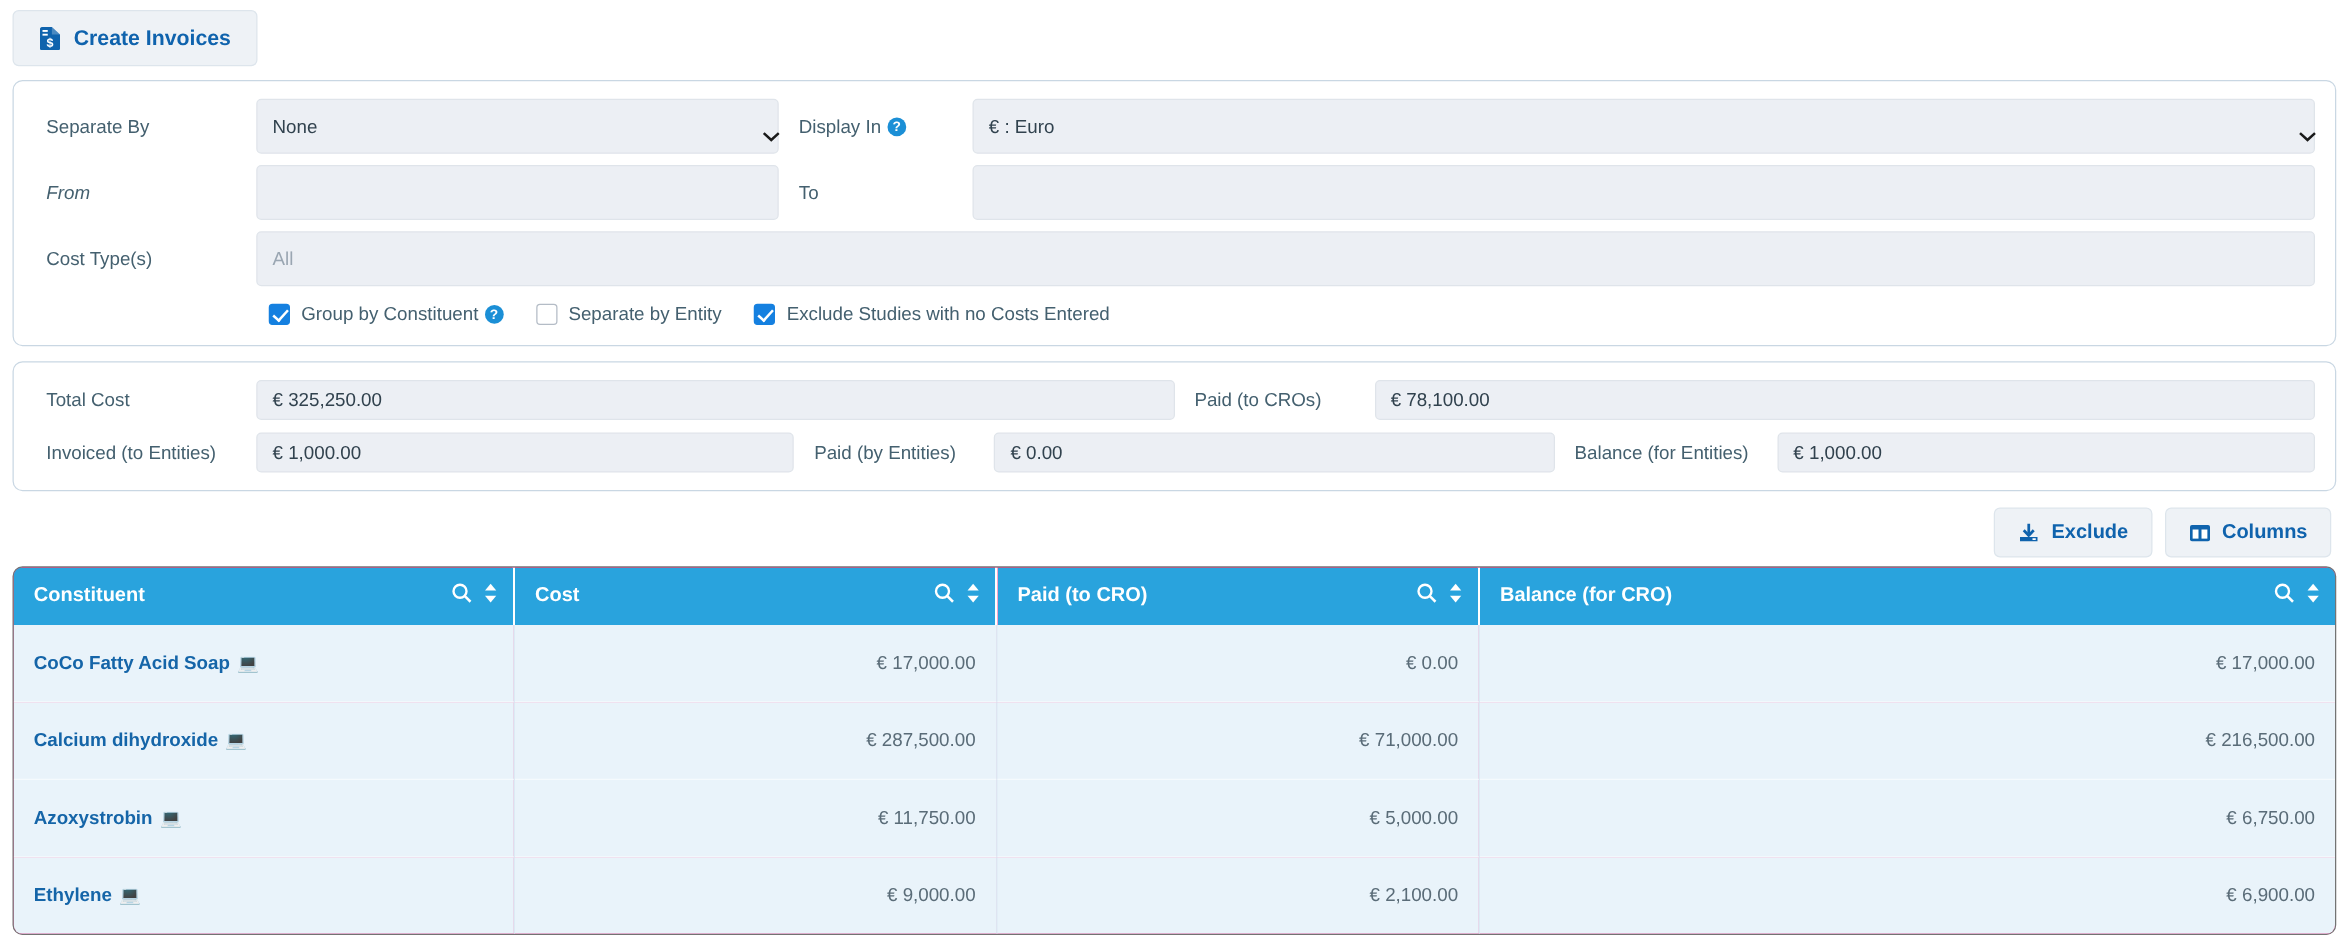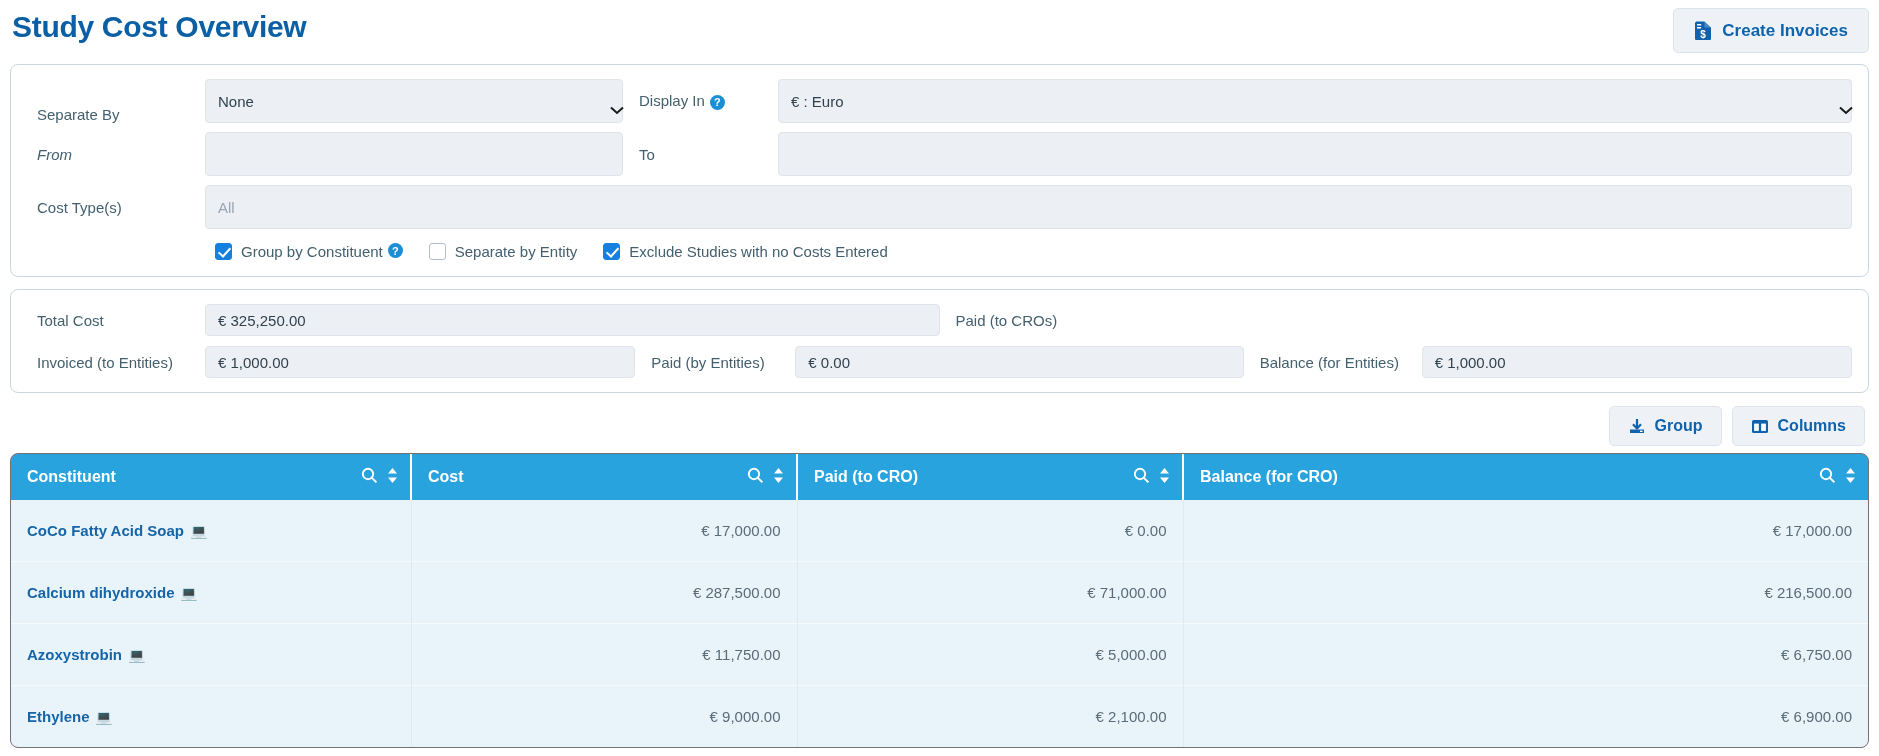--- a/index.html
+++ b/index.html
@@ -64,21 +64,21 @@
     width: 15px; height: 15px; border-radius: 50%;
     background: #1b8fd6; color: #fff; font-size: 11px; font-weight: bold;
     margin-left: 5px; vertical-align: middle; cursor: pointer;
     font-family: "Liberation Sans", sans-serif;
   }
 
   .checkrow {
     display: flex; align-items: center; gap: 0; padding-left: 188px;
     margin-top: 14px;
   }
-  .checkitem { display: flex; align-items: flex-start; margin-right: 26px; font-size: 15px; color: #44606f; }
+  .checkitem { display: flex; align-items: center; margin-right: 26px; font-size: 15px; color: #44606f; }
   .cbox {
     width: 17px; height: 17px; border-radius: 3px; margin-right: 9px;
     border: 1px solid #b4bcc6; background: #fff; position: relative; cursor: pointer;
     flex: 0 0 auto;
   }
   .cbox.on { background: #1580e0; border-color: #1580e0; }
   .cbox.on:after {
     content: ""; position: absolute; left: 5px; top: 1px;
     width: 5px; height: 10px; border: solid #fff;
     border-width: 0 2px 2px 0; transform: rotate(42deg);
@@ -137,39 +137,38 @@
   .laptop { margin-left: 6px; font-size: 14px; }
 
   .footnote { font-size: 15px; color: #5a6c78; margin-top: 11px; padding-left: 2px; }
 </style>
 </head>
 <body>
 
 <div class="page">
 
   <div class="page-header">
-    <h1 class="page-title">Study Cost Overview</h1>
     <button class="btn btn-create">
       <span>
         <svg width="19" height="21" viewBox="0 0 19 21">
           <path d="M2 1.5h8.5L17 7.5v11.5a1 1 0 0 1-1 1H2a1 1 0 0 1-1-1v-16a1 1 0 0 1 1-1z" fill="#0f63ad"></path>
           <path d="M10.5 1.5V7.5H17" fill="#ffffff" opacity="0.25"></path>
           <rect x="3" y="4" width="4.2" height="1.5" fill="#ffffff"></rect>
           <rect x="3" y="7" width="4.2" height="1.5" fill="#ffffff"></rect>
           <text x="9" y="17.6" font-family="Liberation Sans, sans-serif" font-size="10" font-weight="bold" fill="#ffffff" text-anchor="middle">$</text>
         </svg>
       </span>
       <span>Create Invoices</span>
     </button>
   </div>
 
   <div class="panel">
 
     <div class="frow">
-      <div class="col-left" style="display:flex;align-items:flex-end;">
+      <div class="col-left" style="display:flex;align-items:center;">
         <span class="flabel w-sep">Separate By</span>
         <div class="ctrl ctrl-wide">
           <span>None</span>
           <span class="caret">
             <svg width="14" height="9" viewBox="0 0 14 9">
                 <path d="M1 1.5L7 7l6-5.5" stroke="#1a1a1a" stroke-width="2" fill="none"></path>
               </svg>
           </span>
         </div>
       </div>
@@ -222,20 +221,21 @@
   </div>
 
   <div class="panel totals">
     <div class="trow">
       <div class="tcell">
         <span class="tlabel">Total Cost</span>
         <span class="tval">€ 325,250.00</span>
       </div>
       <div class="tcell">
         <span class="tlabel">Paid (to CROs)</span>
+        <span class="tval">€ 78,100.00</span>
       </div>
     </div>
     <div class="trow">
       <div class="tcell">
         <span class="tlabel">Invoiced (to Entities)</span>
         <span class="tval">€ 1,000.00</span>
       </div>
       <div class="tcell">
         <span class="tlabel">Paid (by Entities)</span>
         <span class="tval">€ 0.00</span>
@@ -250,21 +250,21 @@
   <div class="tabletools">
     <button class="btn">
       <span>
         <svg width="18" height="17" viewBox="0 0 18 17">
           <path d="M9 1v8" stroke="#0f63ad" stroke-width="2.2" fill="none"></path>
           <path d="M5 6.2L9 10.4l4-4.2" stroke="#0f63ad" stroke-width="2.2" fill="none" stroke-linejoin="round"></path>
           <path d="M2 11.5h14v3.5H2z" fill="#0f63ad"></path>
           <rect x="12" y="12.6" width="2.6" height="1.4" fill="#ffffff"></rect>
         </svg>
       </span>
-      <span>Group</span>
+      <span>Exclude</span>
     </button>
     <button class="btn">
       <span>
         <svg width="18" height="17" viewBox="0 0 18 17">
           <rect x="1" y="2" width="16" height="13" rx="1.6" fill="#0f63ad"></rect>
           <rect x="3.1" y="5.6" width="4.7" height="7.3" fill="#ffffff"></rect>
           <rect x="10.2" y="5.6" width="4.7" height="7.3" fill="#ffffff"></rect>
         </svg>
       </span>
       <span>Columns</span>

